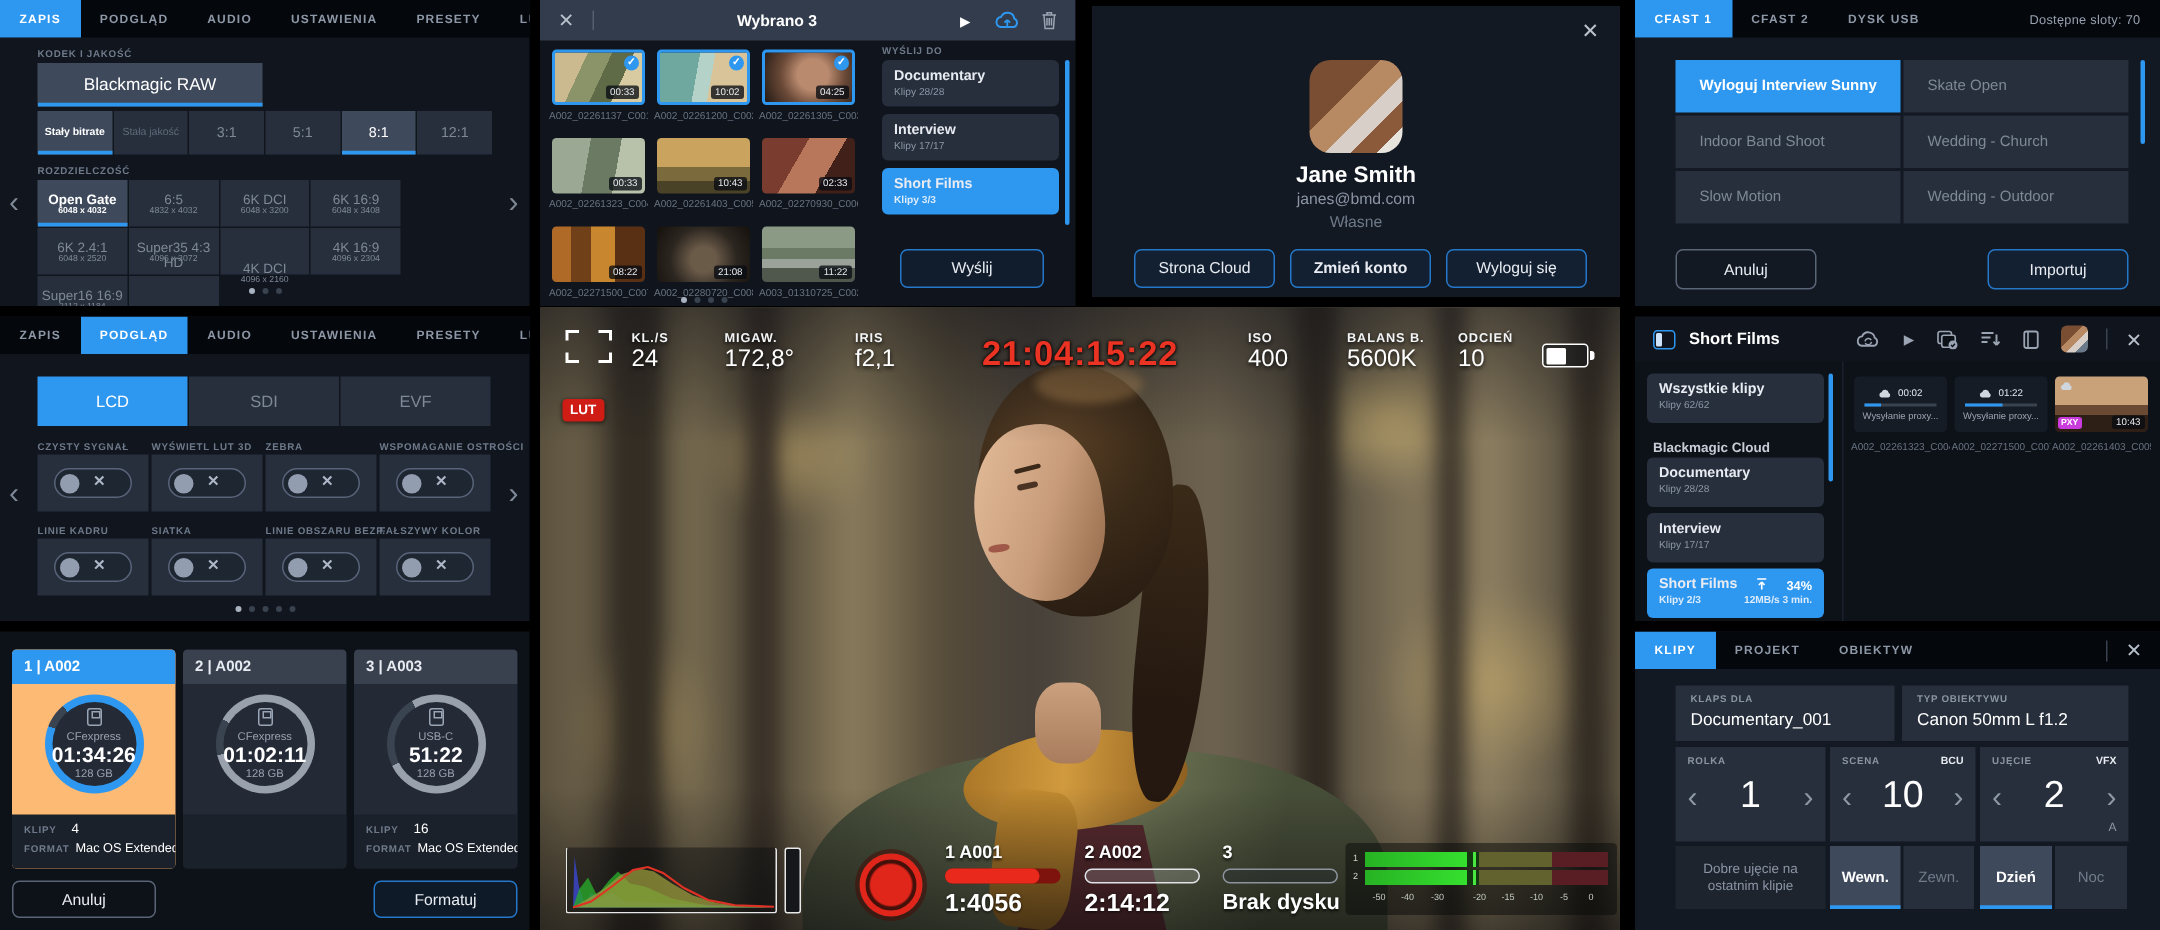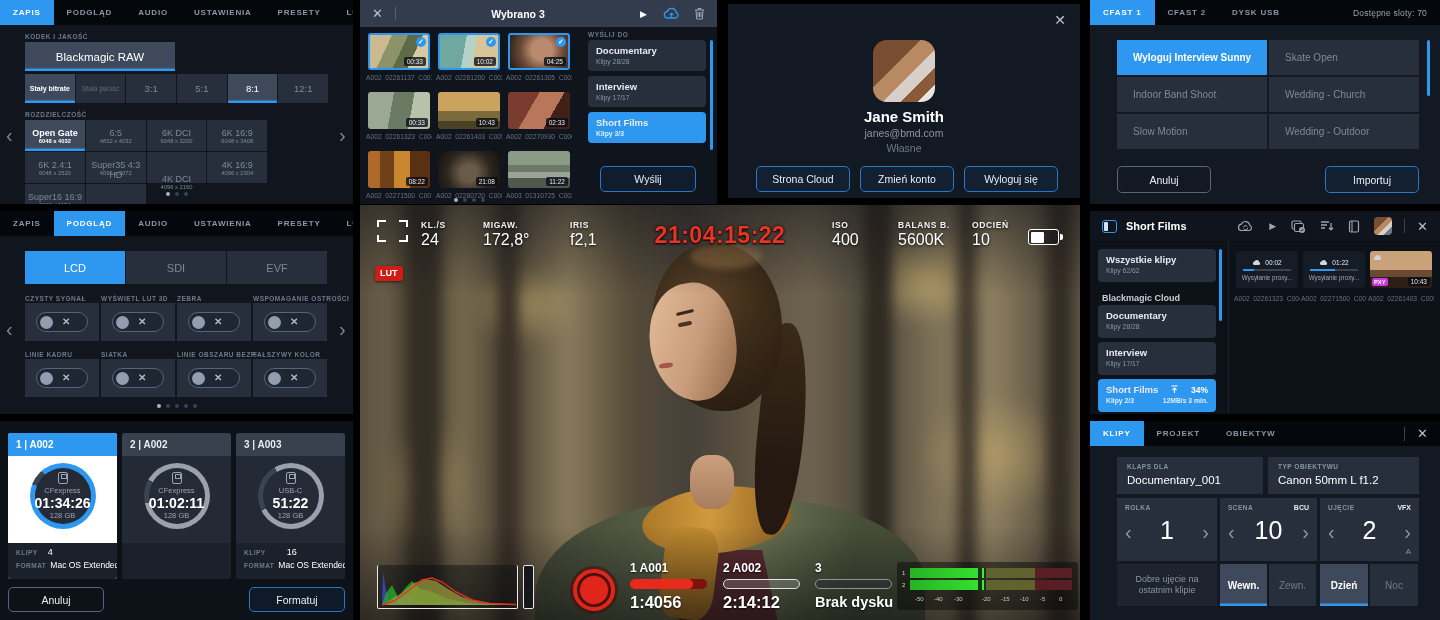--- a/index.html
+++ b/index.html
@@ -218,21 +218,21 @@
       <span class="dt on"></span>
       <span class="dt"></span>
       <span class="dt"></span>
       <span class="dt"></span>
       <span class="dt"></span>
     </div>
 </div>
 
 <div class="panel" style="left:0;top:421px;width:353px;height:199px;background:#0d1118;">
 
-  <div class="abs" style="left:8px;top:12px;width:109px;height:146px;background:#ffffff;border-radius:3px;overflow:hidden;">
+  <div class="abs" style="left:8px;top:12px;width:109px;height:146px;background:#fdba74;border-radius:3px;overflow:hidden;">
     <div style="height:23px;background:#2e97f0;color:#fff;font-size:10px;font-weight:bold;display:flex;align-items:center;padding:0 8px;">1 | A002</div>
     <div style="display:flex;justify-content:center;padding-top:7px;">
       <div class="ring" style="background:conic-gradient(from 320deg,#2e97f0 0 92%,#3a4350 92% 100%);">
         <div class="ringc">
           <div class="cicon"></div>
           <div class="mlabel">CFexpress</div>
           <div class="mtime">01:34:26</div>
           <div class="msize">128 GB</div>
         </div>
       </div>
@@ -279,21 +279,21 @@
       <div class="ring" style="background:conic-gradient(from 330deg,#99a1ac 0 76%,#3a4350 76% 100%);">
         <div class="ringc">
           <div class="cicon"></div>
           <div class="mlabel">USB-C</div>
           <div class="mtime">51:22</div>
           <div class="msize">128 GB</div>
         </div>
       </div>
     </div>
     <div style="position:absolute;left:0;right:0;bottom:0;height:36px;background:#1b212b;padding:4px 8px;">
-      <div style="display:flex;align-items:baseline;gap:21px;">
+      <div style="display:flex;align-items:baseline;gap:10px;">
           <span class="lbl">KLIPY</span>
           <span style="font-size:9px;color:#fff;">16</span>
         </div>
       <div style="display:flex;align-items:baseline;gap:4px;margin-top:3px;">
           <span class="lbl">FORMAT</span>
           <span style="font-size:8.5px;color:#fff;white-space:nowrap;">Mac OS Extended</span>
         </div>
     </div>
   </div>
   <div class="btn" style="left:8px;top:166px;width:96px;height:25px;">Anuluj</div>
@@ -380,21 +380,21 @@
   <div class="btn blue" style="left:240px;top:166px;width:96px;height:26px;">Wyślij</div>
 </div>
 
 <div class="panel" style="left:728px;top:4px;width:352px;height:194px;background:#131923;">
   <div class="abs xclose" style="right:14px;top:10px;font-size:14px;">✕</div>
   <div class="abs" style="left:145px;top:36px;width:62px;height:62px;border-radius:14px;background:linear-gradient(135deg,#7a4e32 0 38%,#b88a64 38% 58%,#d8d0c8 58% 72%,#8a5a3a 72% 86%,#e8e4de 86%);"></div>
   <div class="abs" style="left:0;right:0;top:104px;text-align:center;font-size:15px;font-weight:bold;color:#fff;">Jane Smith</div>
   <div class="abs" style="left:0;right:0;top:123px;text-align:center;font-size:10.5px;color:#8b95a5;">janes@bmd.com</div>
   <div class="abs" style="left:0;right:0;top:138px;text-align:center;font-size:10.5px;color:#6e7988;">Własne</div>
   <div class="btn blue" style="left:28px;top:162px;width:94px;height:26px;">Strona Cloud</div>
-  <div class="btn blue" style="left:132px;top:162px;width:94px;height:26px;">Zmień konto</div>
+  <div class="btn blue" style="left:132px;top:162px;width:94px;height:26px;font-weight:bold;">Zmień konto</div>
   <div class="btn blue" style="left:236px;top:162px;width:94px;height:26px;">Wyloguj się</div>
 </div>
 
 <div class="panel" style="left:360px;top:205px;width:720px;height:415px;background:#3a342a;">
 
   <div class="abs" style="inset:-20px;filter:blur(7px);background:
     radial-gradient(90px 70px at 585px 95px, rgba(225,195,120,.55), transparent 70%),
     radial-gradient(110px 90px at 655px 270px, rgba(210,180,110,.5), transparent 70%),
     radial-gradient(80px 60px at 185px 120px, rgba(215,185,115,.45), transparent 70%),
     radial-gradient(70px 90px at 90px 300px, rgba(200,170,100,.35), transparent 70%),

